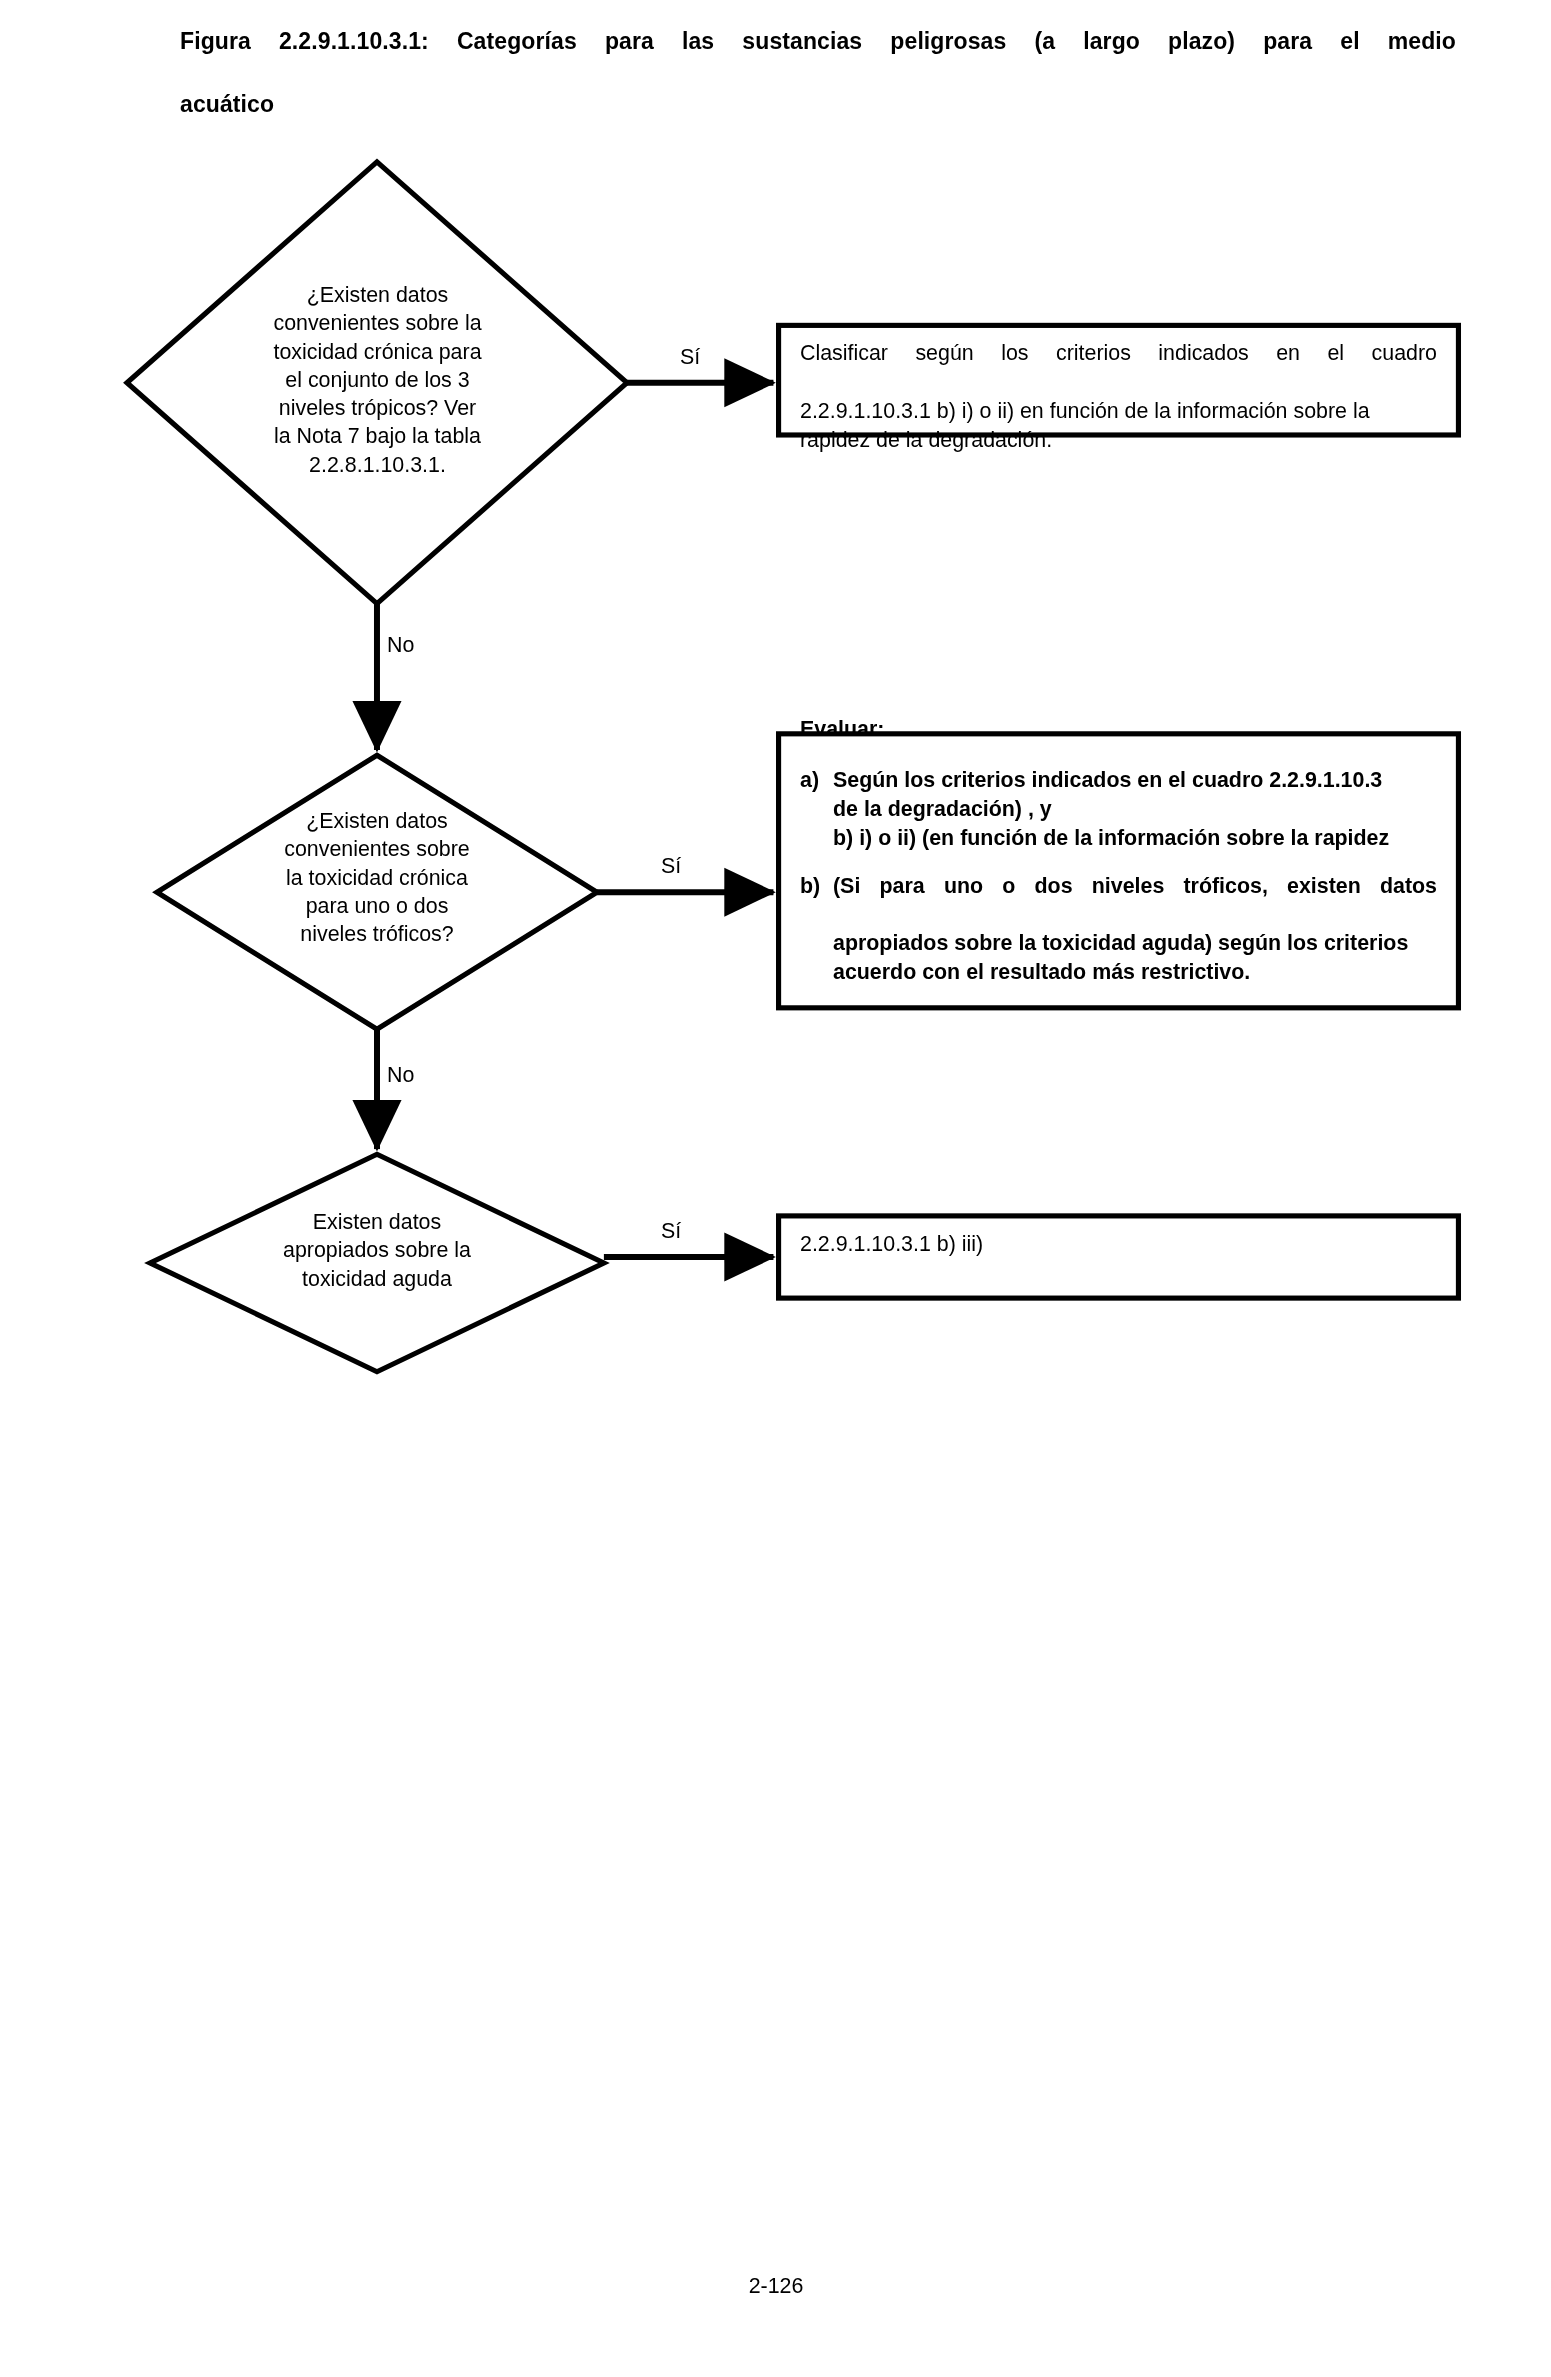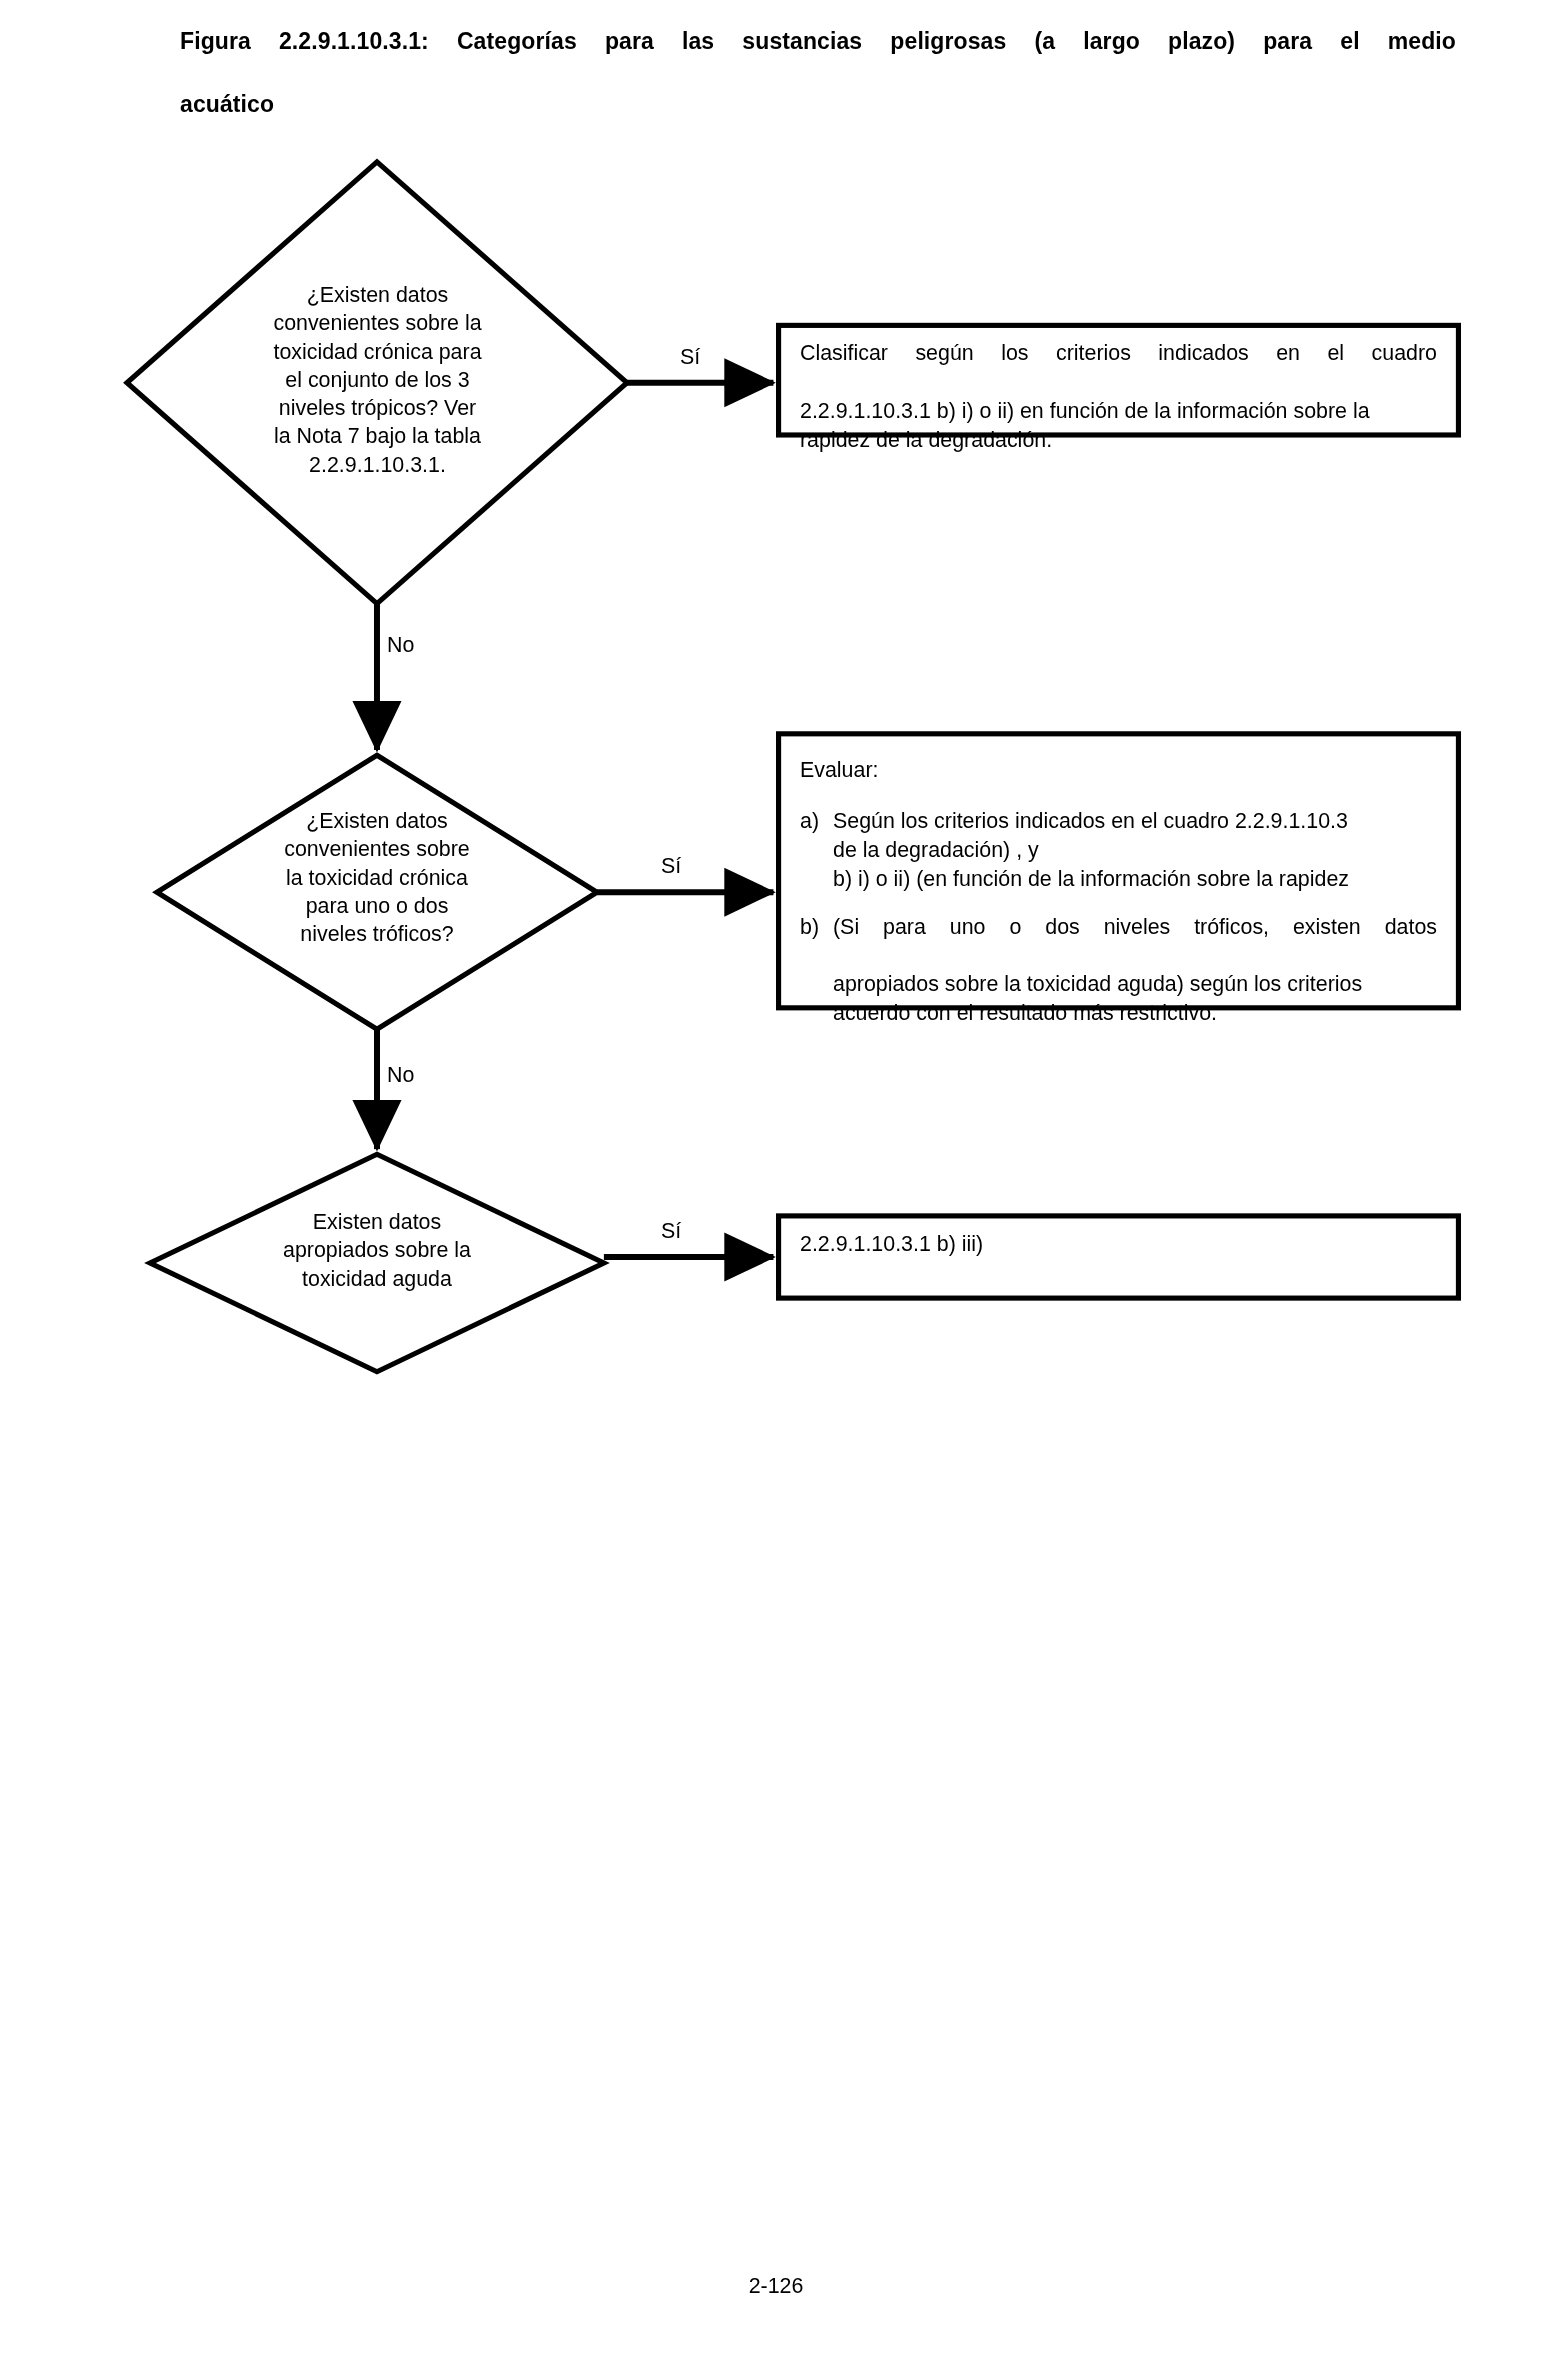--- a/index.html
+++ b/index.html
@@ -148,21 +148,21 @@
     <line x1="705" y1="1468" x2="903" y2="1468" stroke="#000000" stroke-width="7" marker-end="url(#arrowhead)"></line>
   </svg>
 
   <div class="diamond-text" style="left:230px; top:281px; width:295px;">
     <div>¿Existen datos</div>
     <div>convenientes sobre la</div>
     <div>toxicidad crónica para</div>
     <div>el conjunto de los 3</div>
     <div>niveles trópicos? Ver</div>
     <div>la Nota 7 bajo la tabla</div>
-    <div>2.2.9.1.10.3.1.</div>
+    <div>2.2.8.1.10.3.1.</div>
   </div>
 
   <div class="diamond-text" style="left:240px; top:807px; width:274px;">
     <div>¿Existen datos</div>
     <div>convenientes sobre</div>
     <div>la toxicidad crónica</div>
     <div>para uno o dos</div>
     <div>niveles tróficos?</div>
   </div>
 
@@ -171,21 +171,21 @@
     <div>apropiados sobre la</div>
     <div>toxicidad aguda</div>
   </div>
 
   <div class="box-text just" style="left:800px; top:339px; width:637px;">
     <span class="jl">Clasificar según los criterios indicados en el cuadro</span>
     <span class="jlast">2.2.9.1.10.3.1 b) i) o ii) en función de la información sobre la</span>
     <span class="jlast">rapidez de la degradación.</span>
   </div>
 
-  <div class="box-text" style="left:800px; top:756px; width:637px;">
+  <div class="box-text" style="left:800px; top:715px; width:637px;font-weight:bold;">
     <div class="eval-head">Evaluar:</div>
 
     <div class="eval-item">
       <div class="eval-marker">a)</div>
       <div class="eval-body">
         <div>Según los criterios indicados en el cuadro 2.2.9.1.10.3</div>
         <div>de la degradación) , y</div>
         <div>b) i) o ii) (en función de la información sobre la rapidez</div>
       </div>
     </div>

